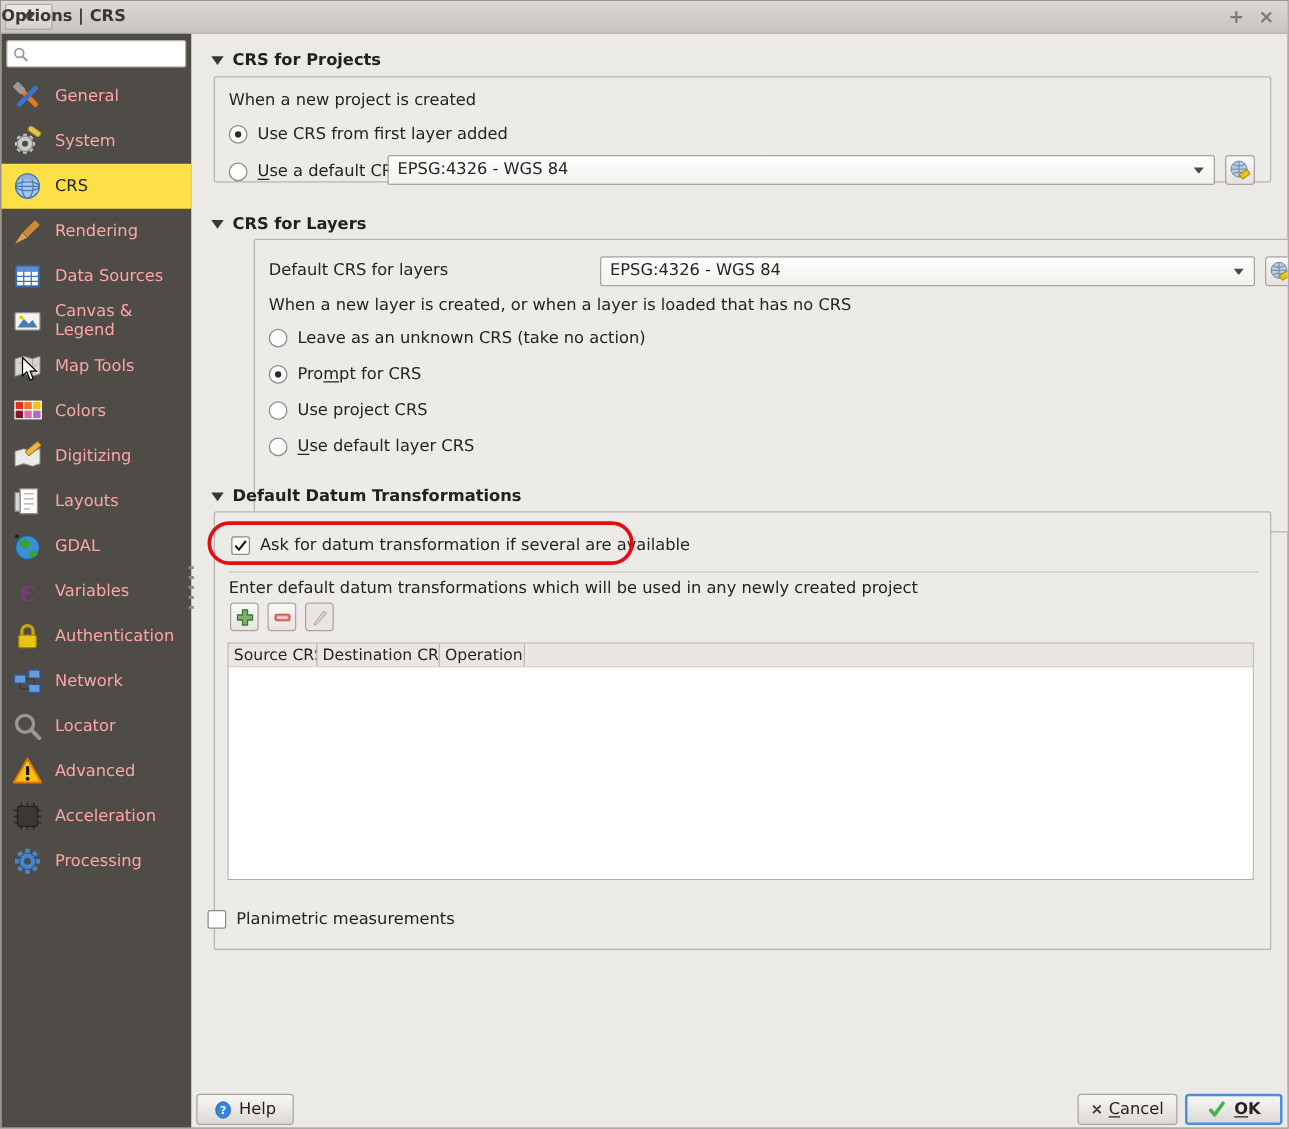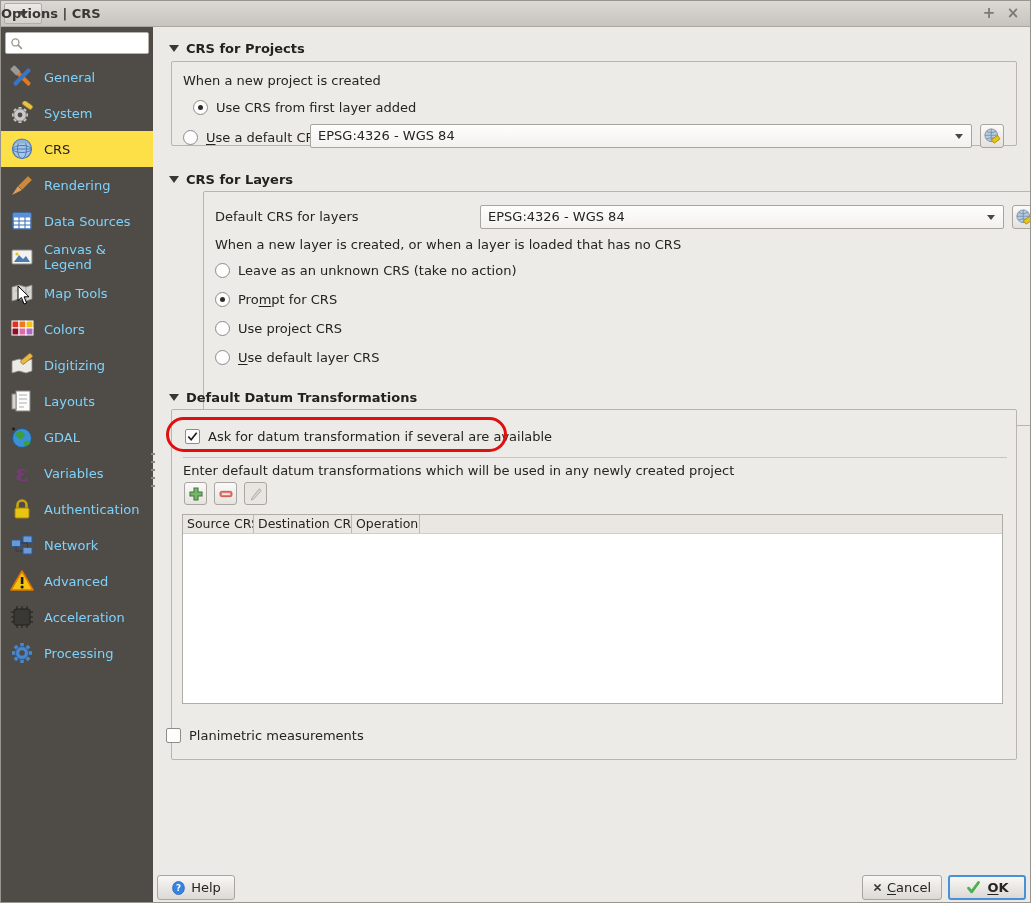--- a/index.html
+++ b/index.html
@@ -22,21 +22,21 @@
 
   
   .sidebar { position:absolute; left:0; top:26px; width:152px; height:877px; background:#4f4c48; }
   .searchbox { position:absolute; left:4px; top:5px; width:144px; height:22px; background:#fff;
     border:1px solid #b5b1ad; border-radius:2px; }
   .searchbox svg { position:absolute; left:4px; top:4px; }
   .searchbox input { position:absolute; left:20px; top:1px; width:120px; height:18px; border:none; outline:none;
     background:transparent; font-family:inherit; font-size:12px; }
   .nav { position:absolute; left:0; top:32px; width:152px; }
   .nav-item { height:36px; display:flex; align-items:center; padding-left:9px; gap:10px;
-    color:#7dd3fc; font-size:13px; cursor:default; }
+    color:#fca5a5; font-size:13px; cursor:default; }
   .nav-item.selected { background:#fde047; color:#23211d; }
   .nav-item .icn { width:24px; height:24px; flex:0 0 24px; }
   .splitter-dots { position:absolute; left:150px; top:426px; width:4px; height:34px;
     background-image:repeating-linear-gradient(#8a8781 0 2px, transparent 2px 8px); }
 
   
   .content { position:absolute; left:152px; top:26px; width:879px; height:877px; }
   .sec-header { position:absolute; left:16px; display:flex; align-items:center; gap:7px;
     font-weight:bold; color:#24221e; height:20px; cursor:default; }
   .sec-header .tri { width:0; height:0; border-left:5px solid transparent; border-right:5px solid transparent; border-top:7px solid #3a3835; }
@@ -231,20 +231,27 @@
           <span class="icn"><svg viewBox="0 0 24 24" width="24" height="24">
               <rect x="1.5" y="7" width="9" height="6.5" fill="#6a9ad5" stroke="#2a5a9a"></rect>
               <rect x="13" y="3" width="9" height="6.5" fill="#6a9ad5" stroke="#2a5a9a"></rect>
               <rect x="13" y="14.5" width="9" height="6.5" fill="#6a9ad5" stroke="#2a5a9a"></rect>
               <path d="M11 10 H17.5 M17.5 9.5 V14.5 M6 13.5 V18 H13" stroke="#3a3a3a" fill="none"></path>
             </svg></span>
           <span>Network</span>
         </div>
         <div class="nav-item">
           <span class="icn"><svg viewBox="0 0 24 24" width="24" height="24">
+              <circle cx="10" cy="10" r="6.8" fill="none" stroke="#9a9792" stroke-width="2.6"></circle>
+              <line x1="15" y1="15" x2="21.5" y2="21.5" stroke="#9a9792" stroke-width="3.2" stroke-linecap="round"></line>
+            </svg></span>
+          <span>Locator</span>
+        </div>
+        <div class="nav-item">
+          <span class="icn"><svg viewBox="0 0 24 24" width="24" height="24">
               <path d="M12 2 L23 21 H1 Z" fill="#f5c211" stroke="#e07800" stroke-width="1.6" stroke-linejoin="round"></path>
               <rect x="10.8" y="8" width="2.6" height="7" fill="#1a1a1a"></rect>
               <circle cx="12.1" cy="18" r="1.6" fill="#1a1a1a"></circle>
             </svg></span>
           <span>Advanced</span>
         </div>
         <div class="nav-item">
           <span class="icn"><svg viewBox="0 0 24 24" width="24" height="24">
               <g stroke="#2e2c29" stroke-width="1.4">
                 <line x1="7" y1="1" x2="7" y2="23"></line>
@@ -276,21 +283,21 @@
   </div>
 
   <div class="content">
 
     <div class="sec-header" style="top:11px;">
       <span class="tri"></span>
       <span>CRS for Projects</span>
     </div>
     <div class="groupbox" style="top:34px; height:85px;">
       <div class="lbl" style="left:11px; top:10px;">When a new project is created</div>
-      <div class="radio-row" style="left:21px; top:36px;text-align:right;">
+      <div class="radio-row" style="left:11px; top:36px;text-align:right;">
         <span class="radio checked"></span>
         <span>Use CRS from first layer added</span>
       </div>
       <div class="radio-row" style="left:11px; top:66px;">
         <span class="radio"></span>
         <span><span></span><span class="u-key">U</span><span>se a default CRS</span></span>
       </div>
       <div class="combo" style="left:138px; top:62px; width:662px;">
         <span>EPSG:4326 - WGS 84</span>
         <span class="arrow"></span>

